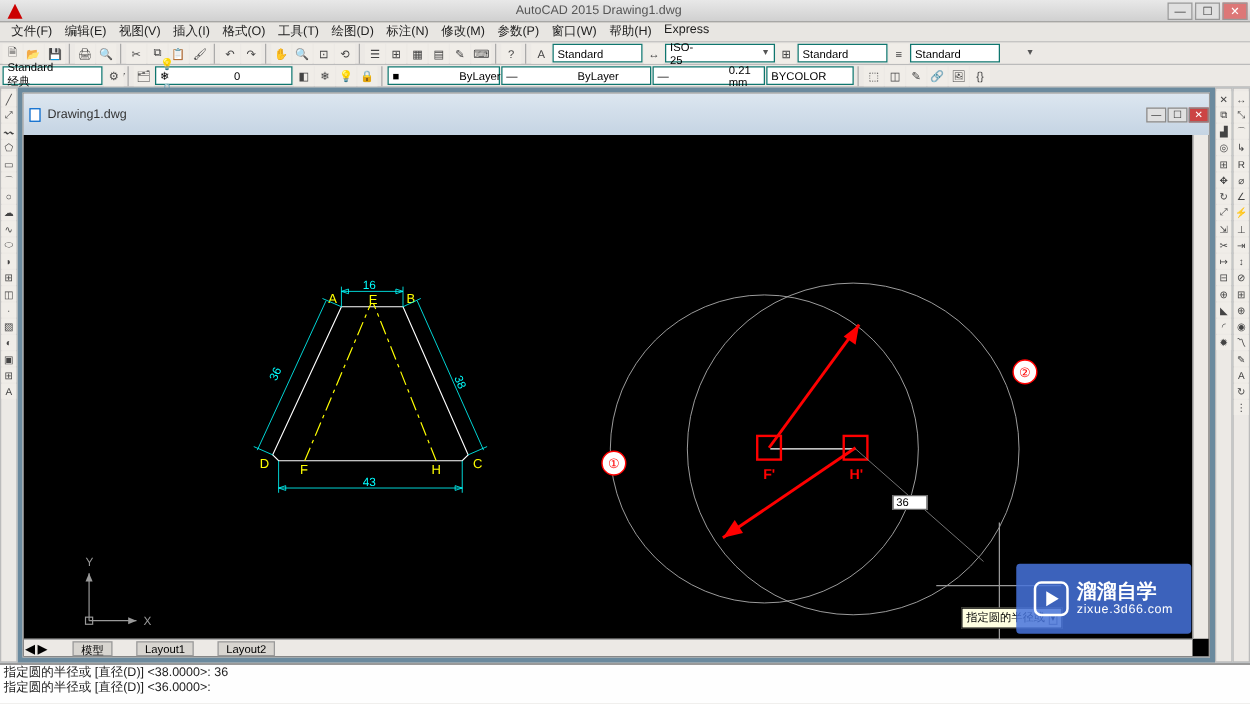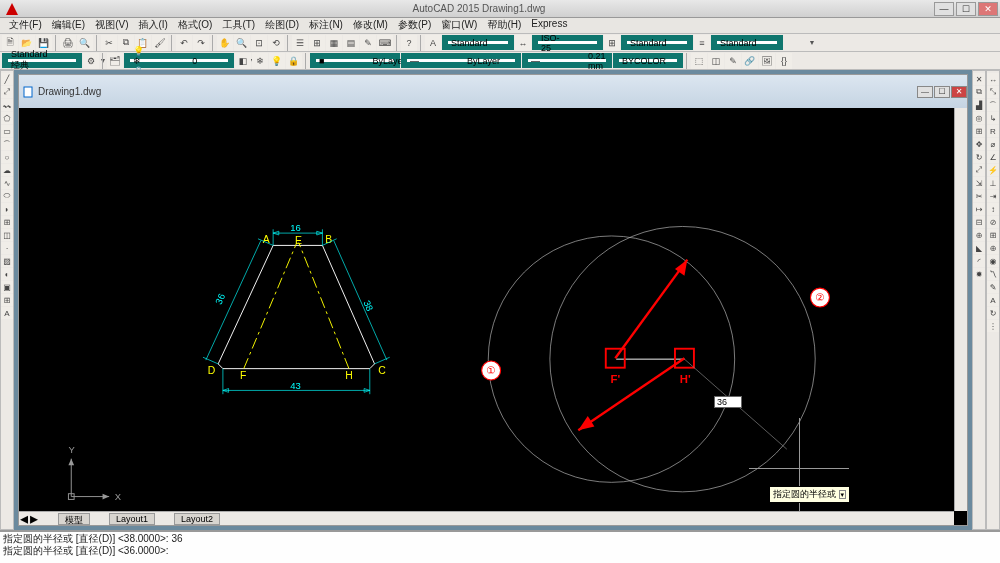--- a/index.html
+++ b/index.html
@@ -14,21 +14,21 @@
 .titlebar .win-controls span:last-child { background: #d77; color: #fff; }
 
 
 .menubar { height: 16px; background: #e8e6e2; display: flex; font-size: 10px; color: #222; padding-left: 4px; border-bottom: 1px solid #bbb; }
 .menubar span { padding: 0 5px; cursor: pointer; }
 
 
 .toolbar { height: 18px; background: #ece9e5; display: flex; align-items: center; border-bottom: 1px solid #bbb; padding: 0 2px; gap: 1px; }
 .tool-btn { width: 16px; height: 16px; background: #f0ede8; border: 1px solid transparent; display: flex; align-items: center; justify-content: center; font-size: 9px; color: #444; cursor: pointer; }
 .tool-sep { width: 2px; height: 16px; border-left: 1px solid #aaa; margin: 0 2px; }
-.tool-combo { height: 15px; background: #fff; border: 6px solid #0f766e; font-size: 9px; padding: 0 3px; display: flex; align-items: center; justify-content: space-between; gap: 48px; }
+.tool-combo { height: 15px; background: #fff; border: 1px solid #0f766e; font-size: 9px; padding: 0 3px; display: flex; align-items: center; justify-content: space-between; gap: 48px; }
 .tool-combo .arrow { font-size: 7px; color: #555; margin-left: 4px; }
 
 
 .doc-container { position: relative; height: 460px; background: #6b8a9e; display: flex; }
 .left-toolbox, .right-toolbox { width: 14px; background: #ece9e5; display: flex; flex-direction: column; gap: 1px; padding-top: 2px; align-items: center; border: 1px solid #bbb; }
 .right-toolbox { width: 14px; }
 .right-toolbox2 { width: 14px; background: #ece9e5; display: flex; flex-direction: column; gap: 1px; padding-top: 2px; align-items: center; border: 1px solid #bbb; }
 .vtool { width: 12px; height: 12px; background: #f0ede8; font-size: 8px; color: #444; display: flex; align-items: center; justify-content: center; cursor: pointer; }
 
 
@@ -145,21 +145,21 @@
   <div class="tool-btn">⌨</div>
   <div class="tool-sep"></div>
   <div class="tool-btn">?</div>
   <div class="tool-sep"></div>
   <div class="tool-btn">A</div>
   <div class="tool-combo" style="width:72px">
       <span>Standard</span>
       <span class="arrow">▼</span>
     </div>
   <div class="tool-btn">↔</div>
-  <div class="tool-combo" style="width:71px">
+  <div class="tool-combo" style="width:88px">
       <span>ISO-25</span>
       <span class="arrow">▼</span>
     </div>
   <div class="tool-btn">⊞</div>
   <div class="tool-combo" style="width:72px">
       <span>Standard</span>
       <span class="arrow">▼</span>
     </div>
   <div class="tool-btn">≡</div>
   <div class="tool-combo" style="width:72px">
@@ -322,20 +322,27 @@
 
       <div class="canvas-scroll-v"></div>
       <div class="canvas-scroll-h">
         <span style="width:10px;text-align:center">◂</span>
           <span style="width:10px;text-align:center">▸</span>
         <div class="tab-btn">模型</div>
         <div class="tab-btn">Layout1</div>
         <div class="tab-btn">Layout2</div>
       </div>
 
+      <div class="watermark">
+        <div class="play-icon"></div>
+        <div class="wm-text">
+          <span class="big">溜溜自学</span>
+          <span class="small">zixue.3d66.com</span>
+        </div>
+      </div>
     </div>
   </div>
 
   <div class="right-toolbox">
     <div class="vtool">✕</div>
     <div class="vtool">⧉</div>
     <div class="vtool">▟</div>
     <div class="vtool">◎</div>
     <div class="vtool">⊞</div>
     <div class="vtool">✥</div>

